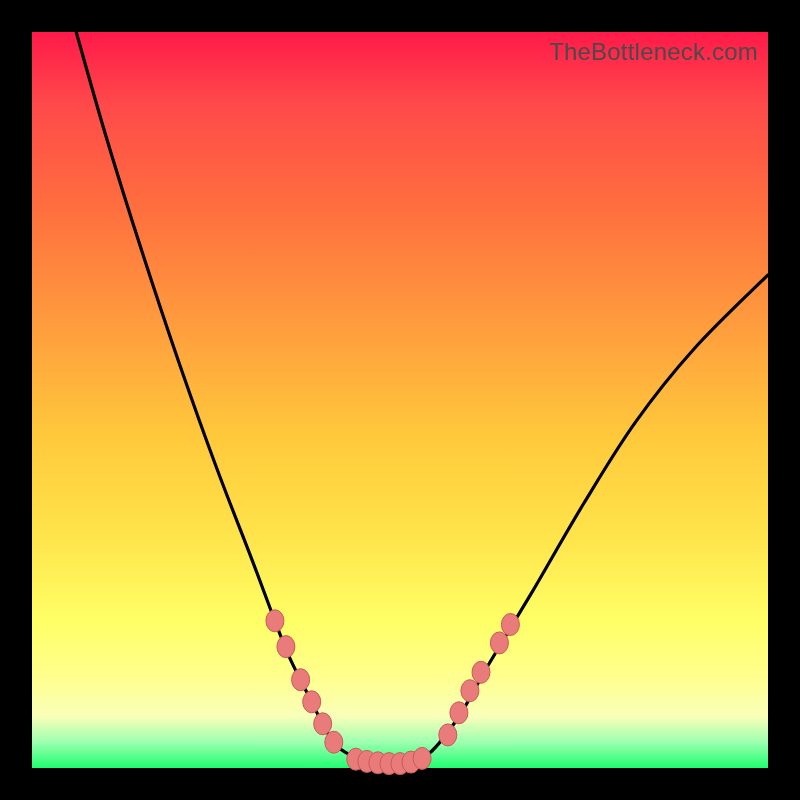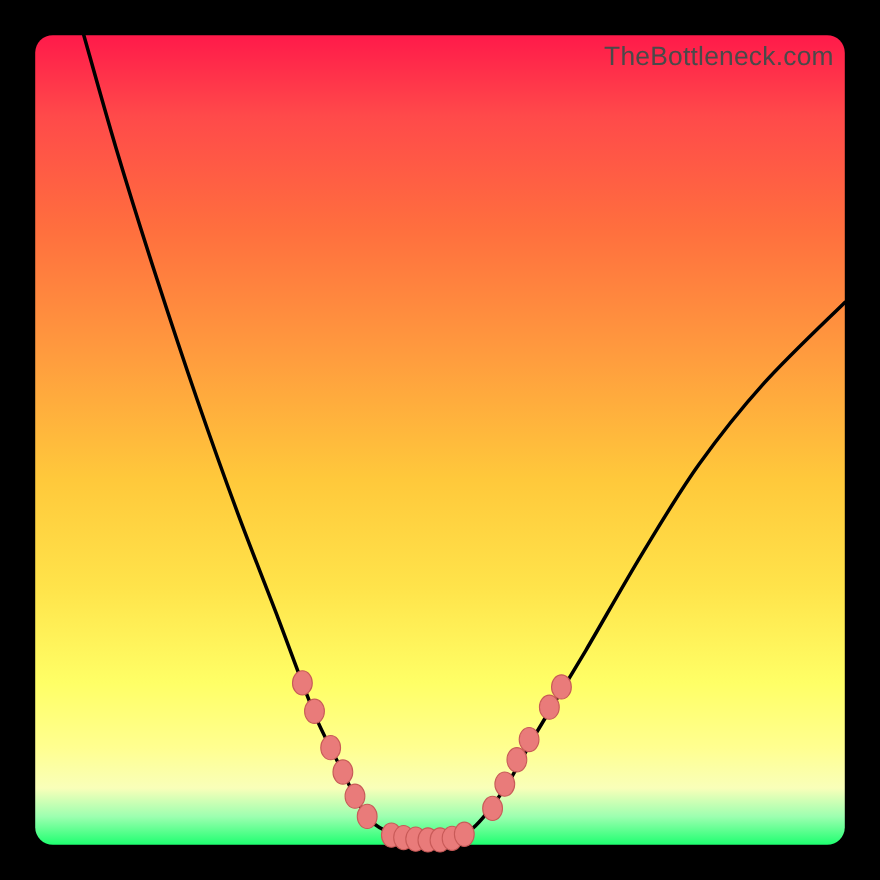--- a/index.html
+++ b/index.html
@@ -32,21 +32,20 @@
       #ff6f3e 24%,
       #ff9d3e 40%,
       #ffc93b 55%,
       #ffe34a 68%,
       #ffff66 80%,
       #ffff90 88%,
       #f9ffb9 93%,
       #9dffb0 96.5%,
       #1eff70 100%
     );
-    border-radius: 16px;
   }
   .watermark {
     position: absolute;
     top: 6px;
     right: 10px;
     color: #4a4a4a;
     font-size: 24px;
     font-weight: 500;
     letter-spacing: 0.2px;
     z-index: 5;

